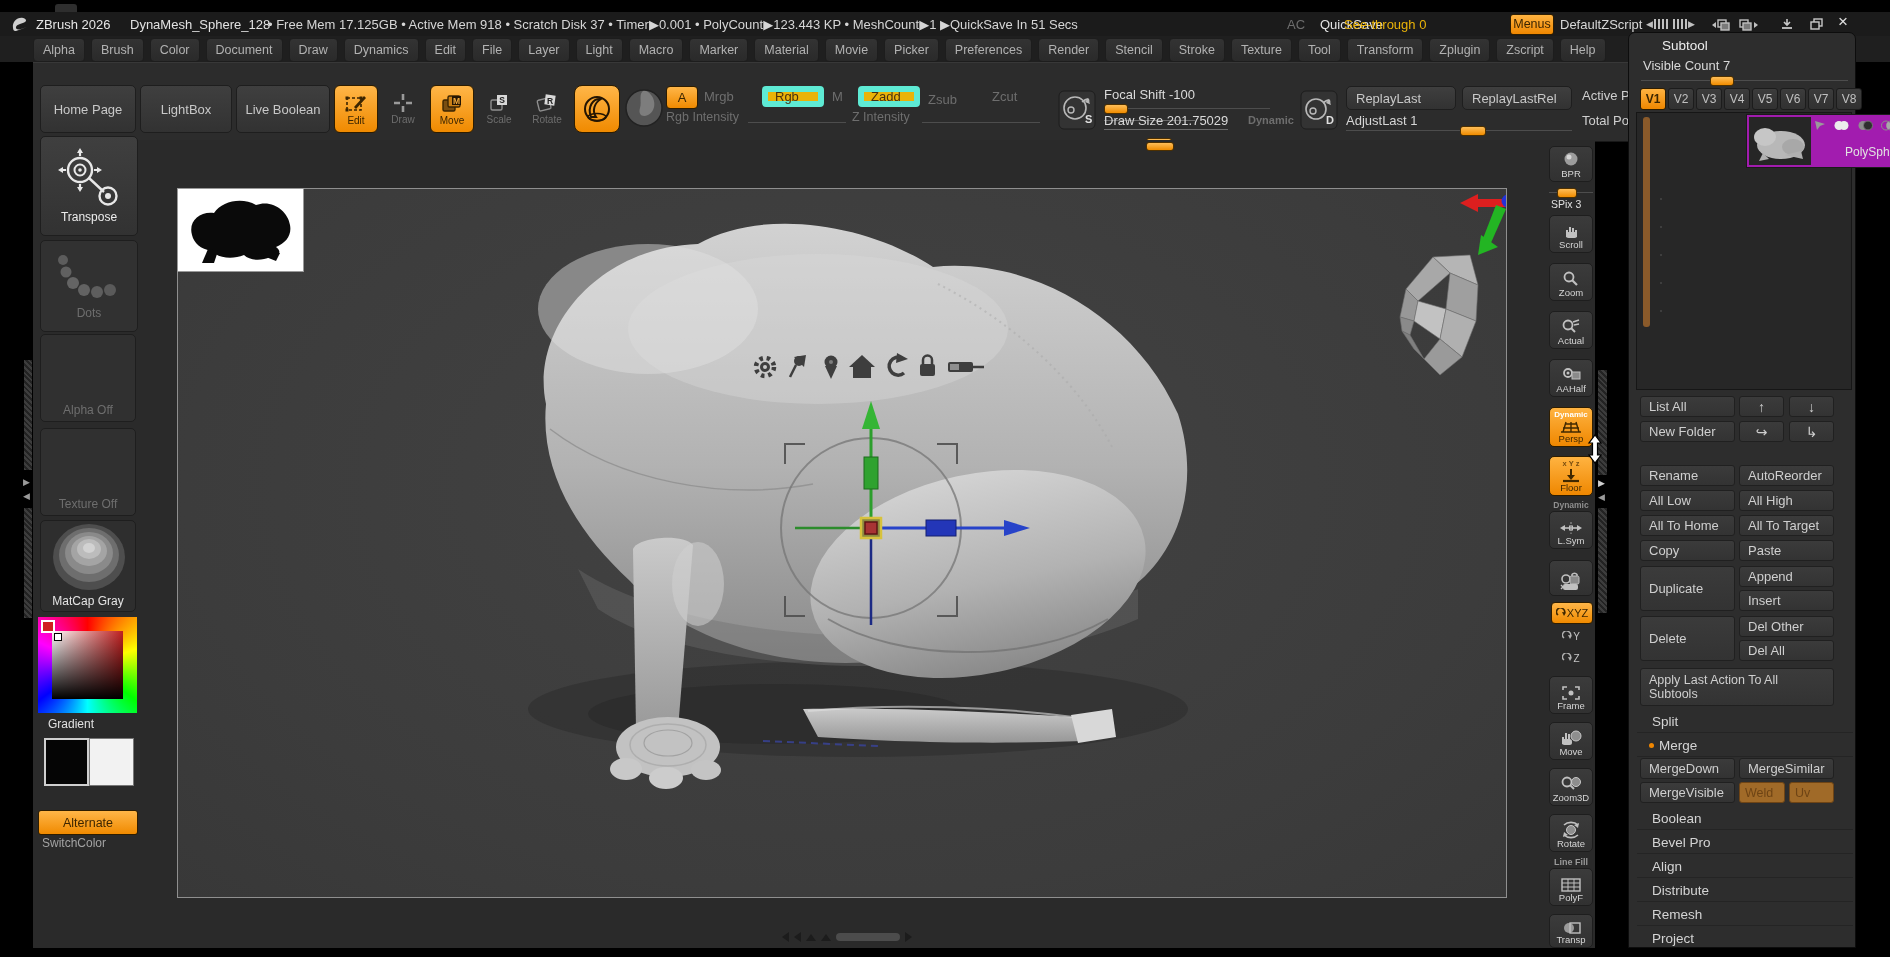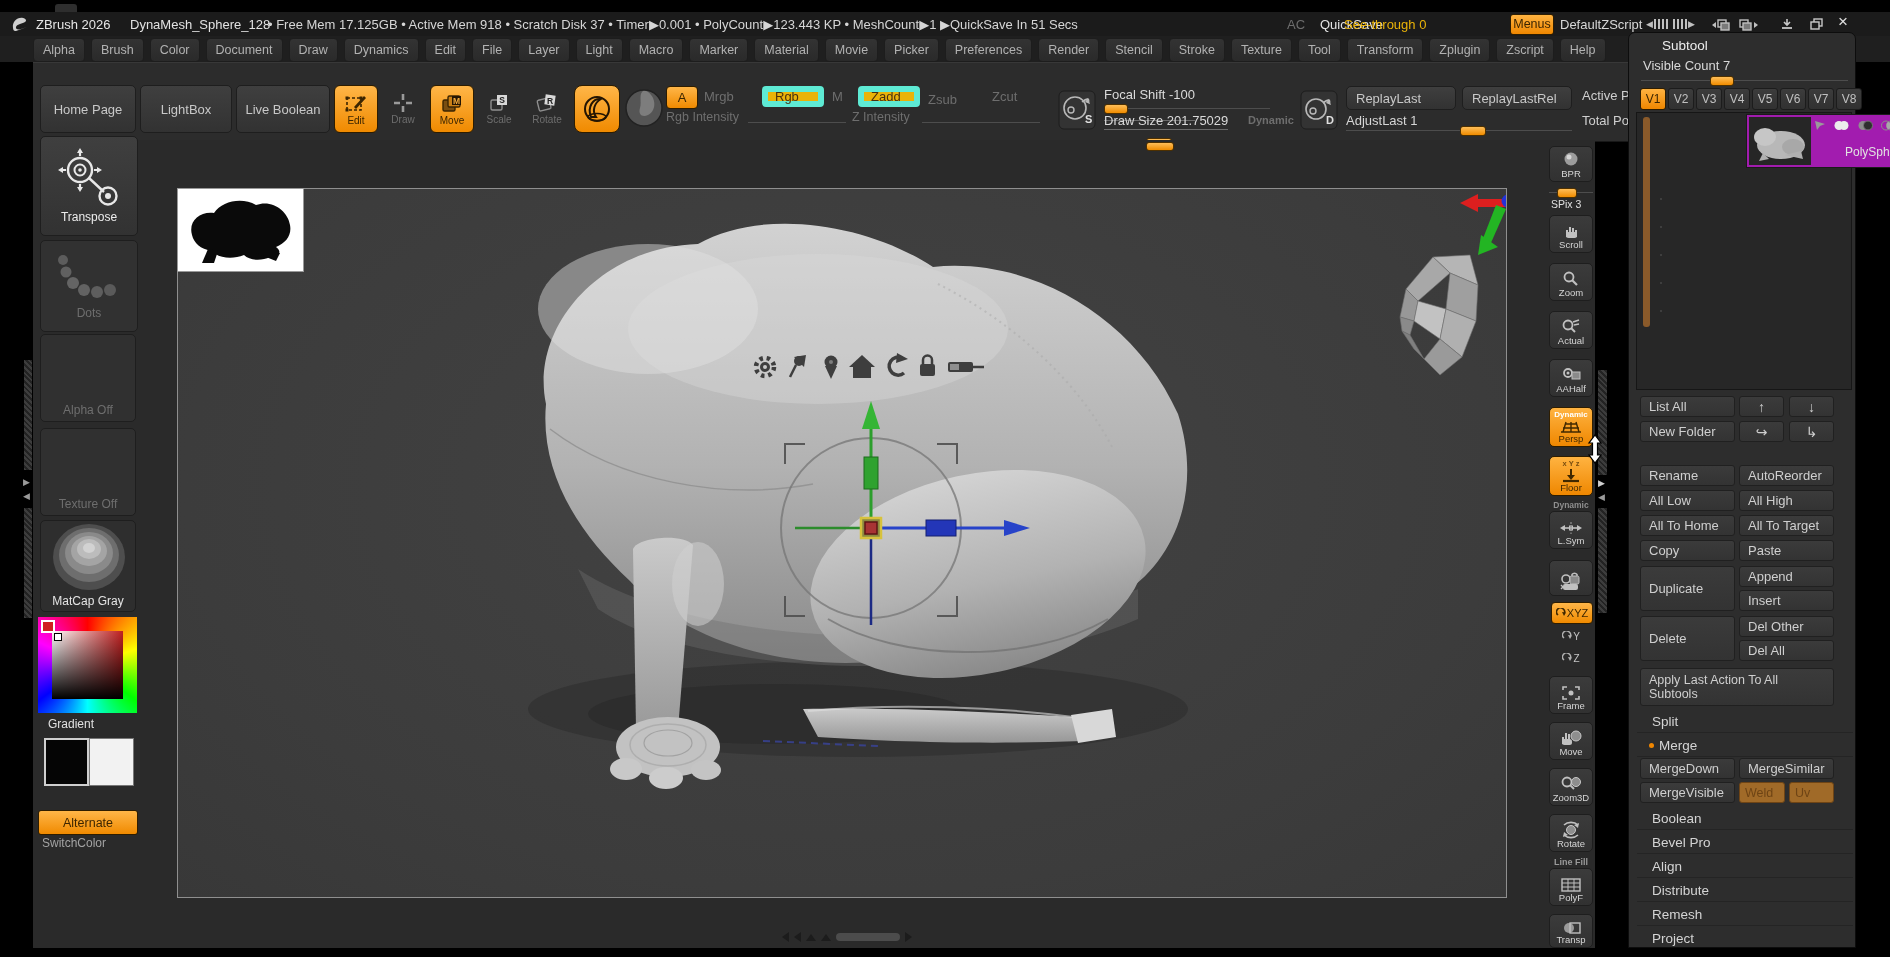--- a/index.html
+++ b/index.html
@@ -24,21 +24,21 @@
             display:flex;flex-direction:column;align-items:center;justify-content:flex-end;padding-bottom:2px;box-sizing:border-box}
   .dock-lab{font-size:9.5px;color:#d6d6d6;line-height:10px}
   .dock-orange{background:linear-gradient(#ffb341,#ef8700);border-color:#2e1d00}
   .dock-orange .dock-lab{color:#402800}
   .sub-btn{background:linear-gradient(#3b3b3b,#333);border:1px solid #202020;border-radius:3px;font-size:13px;color:#cfcfcf;
            display:flex;align-items:center;padding:0 8px;box-sizing:border-box}
   .sub-row{left:1637px;width:216px;height:23px;border-bottom:1px solid #242424;font-size:13.5px;color:#d4d4d4;
            display:flex;align-items:center;padding-left:15px;box-sizing:border-box}
   .vtab{width:24px;height:20px;background:linear-gradient(#3c3c3c,#313131);border:1px solid #1c1c1c;border-radius:3px;
         font-size:12px;color:#c0c0c0;display:flex;align-items:center;justify-content:center}
-  .vtab.on{background:linear-gradient(#ffb341,#ef8700);color:#3c2500;border-color:#2e1d00;font-weight:normal}
+  .vtab.on{background:linear-gradient(#ffb341,#ef8700);color:#3c2500;border-color:#2e1d00;font-weight:bold}
   .checker{background-image:repeating-linear-gradient(45deg,#3d3d3d 0 2px,#232323 2px 4px)}
   .winbar{width:2px;height:10px;background:#c0c0c0;display:inline-block;margin:0 1px}
   svg{display:block}
 </style>
 </head>
 <body>
 
 <div class="ab" style="left:55px;top:4px;width:22px;height:8px;background:#2e2e2e;border-radius:3px 3px 0 0"></div>
 <div class="ab titlebar">
   <span class="ab" style="left:10px;top:3px">

